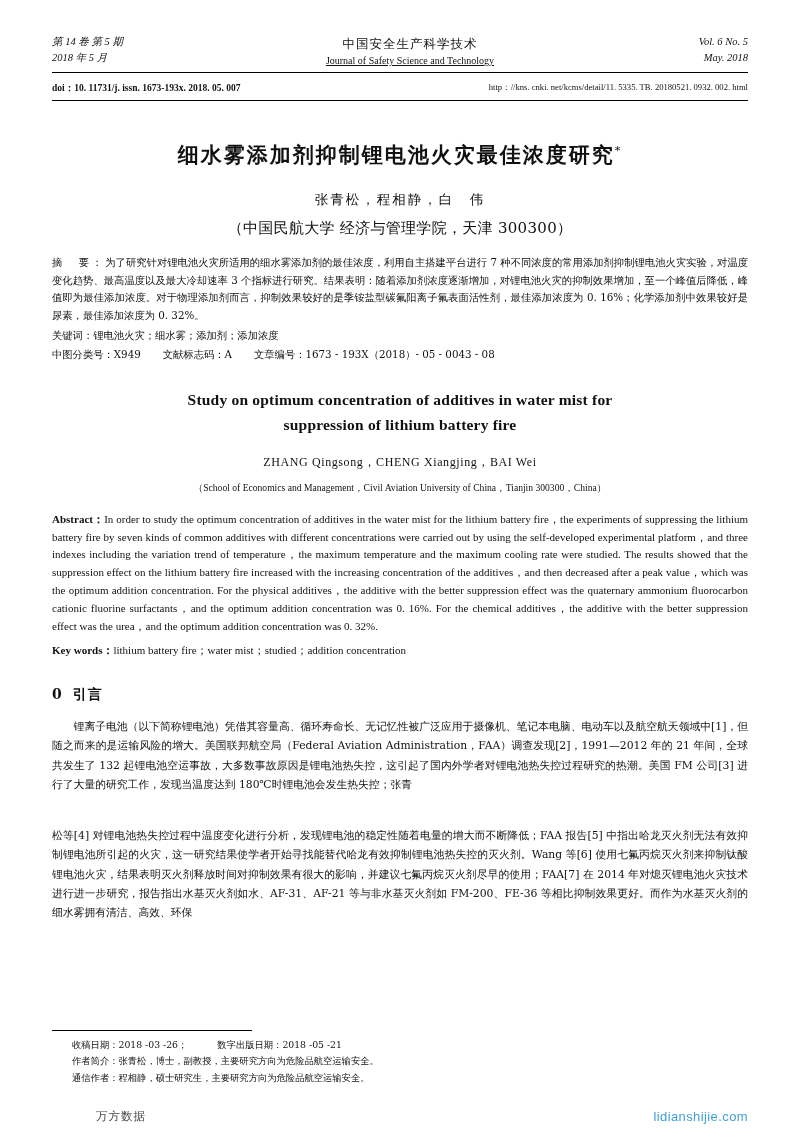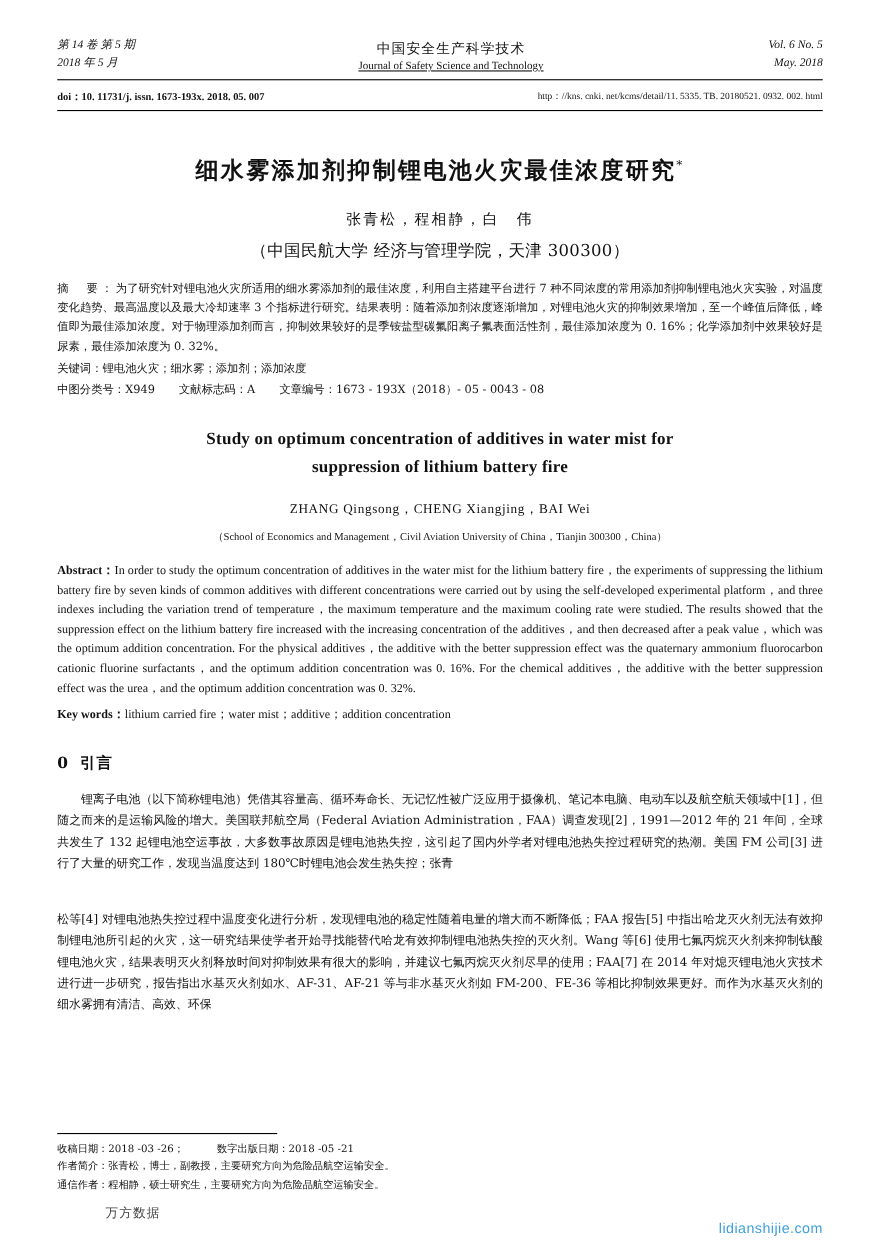--- a/index.html
+++ b/index.html
@@ -183,30 +183,31 @@
   }
   .fn-rule {
     border-top: 0.9px solid #000;
     width: 200px;
     margin-bottom: 6px;
   }
   .fn-line {
     font-family: "DejaVu Serif", serif;
     font-size: 9.3px;
     line-height: 1.75;
+    margin-left: 20px;
   }
   .fn-dates span.gap { display: inline-block; width: 30px; }
   .fn-star { margin-left: 0px; }
   .fn-star .star { margin-right: 4px; }
 
   
   .wanfang {
     position: absolute;
     left: 96px;
-    bottom: 28px;
+    bottom: 14px;
     font-family: "DejaVu Serif", serif;
     font-size: 11.5px;
     color: #444;
     letter-spacing: 1px;
   }
   .watermark {
     position: absolute;
     right: 52px;
     bottom: 14px;
     font-family: "Liberation Sans", sans-serif;
@@ -262,21 +263,21 @@
     <div>Study on optimum concentration of additives in water mist for</div>
     <div>suppression of lithium battery fire</div>
   </div>
   <div class="en-authors">ZHANG Qingsong，CHENG Xiangjing，BAI Wei</div>
   <div class="en-affil">（School of Economics and Management，Civil Aviation University of China，Tianjin 300300，China）</div>
 
   <div class="en-abstract">
     <b>Abstract：</b><span>In order to study the optimum concentration of additives in the water mist for the lithium battery fire，the experiments of suppressing the lithium battery fire by seven kinds of common additives with different concentrations were carried out by using the self-developed experimental platform，and three indexes including the variation trend of temperature，the maximum temperature and the maximum cooling rate were studied. The results showed that the suppression effect on the lithium battery fire increased with the increasing concentration of the additives，and then decreased after a peak value，which was the optimum addition concentration. For the physical additives，the additive with the better suppression effect was the quaternary ammonium fluorocarbon cationic fluorine surfactants，and the optimum addition concentration was 0. 16%. For the chemical additives，the additive with the better suppression effect was the urea，and the optimum addition concentration was 0. 32%.</span>
   </div>
   <div class="en-keywords">
-    <b>Key words：</b><span>lithium carried fire；water mist；additive；addition concentration</span>
+    <b>Key words：</b><span>lithium battery fire；water mist；studied；addition concentration</span>
   </div>
 
   <div class="body-cols">
     <div class="col">
       <div class="sec-head">
         <span class="num">0</span><span>引言</span>
       </div>
       <div class="indent">锂离子电池（以下简称锂电池）凭借其容量高、循环寿命长、无记忆性被广泛应用于摄像机、笔记本电脑、电动车以及航空航天领域中[1]，但随之而来的是运输风险的增大。美国联邦航空局（Federal Aviation Administration，FAA）调查发现[2]，1991—2012 年的 21 年间，全球共发生了 132 起锂电池空运事故，大多数事故原因是锂电池热失控，这引起了国内外学者对锂电池热失控过程研究的热潮。美国 FM 公司[3] 进行了大量的研究工作，发现当温度达到 180℃时锂电池会发生热失控；张青</div>
     </div>
     <div class="col">

